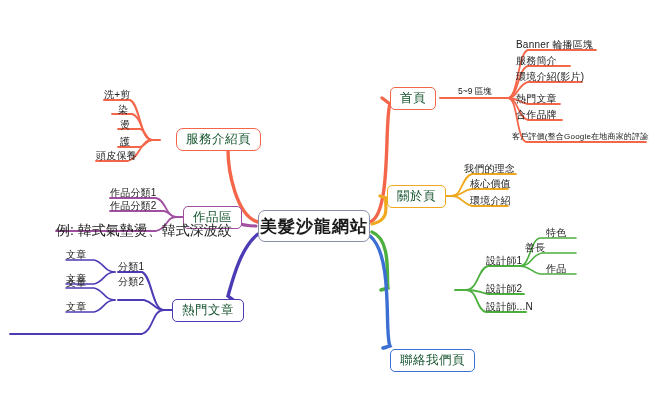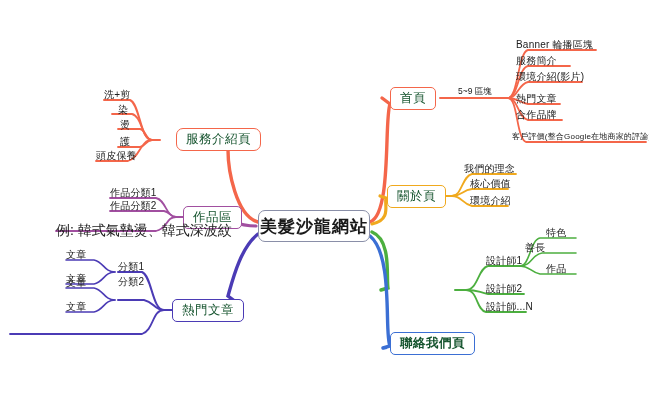--- a/index.html
+++ b/index.html
@@ -103,21 +103,21 @@
 
   <div class="node lvl1" style="left:390px;top:87px;border-color:#f4664a;">
     <span>首頁</span>
   </div>
 
   <div class="node lvl1" style="left:387px;top:185px;border-color:#f0a91e;">
     <span>關於頁</span>
   </div>
 
 
-  <div class="node lvl1" style="left:390px;top:332px;border-color:#3b6fd4;font-weight:bold;">
+  <div class="node lvl1" style="left:390px;top:349px;border-color:#3b6fd4;">
     <span>聯絡我們頁</span>
   </div>
 
   <div class="leaf" style="left:104px;top:90px;text-align:center;">洗+剪</div>
   <div class="leaf" style="left:118px;top:105px;">染</div>
   <div class="leaf" style="left:120px;top:120px;">燙</div>
   <div class="leaf" style="left:120px;top:137px;">護</div>
   <div class="leaf" style="left:96px;top:151px;">頭皮保養</div>
 
   <div class="leaf" style="left:110px;top:188px;">作品分類1</div>

